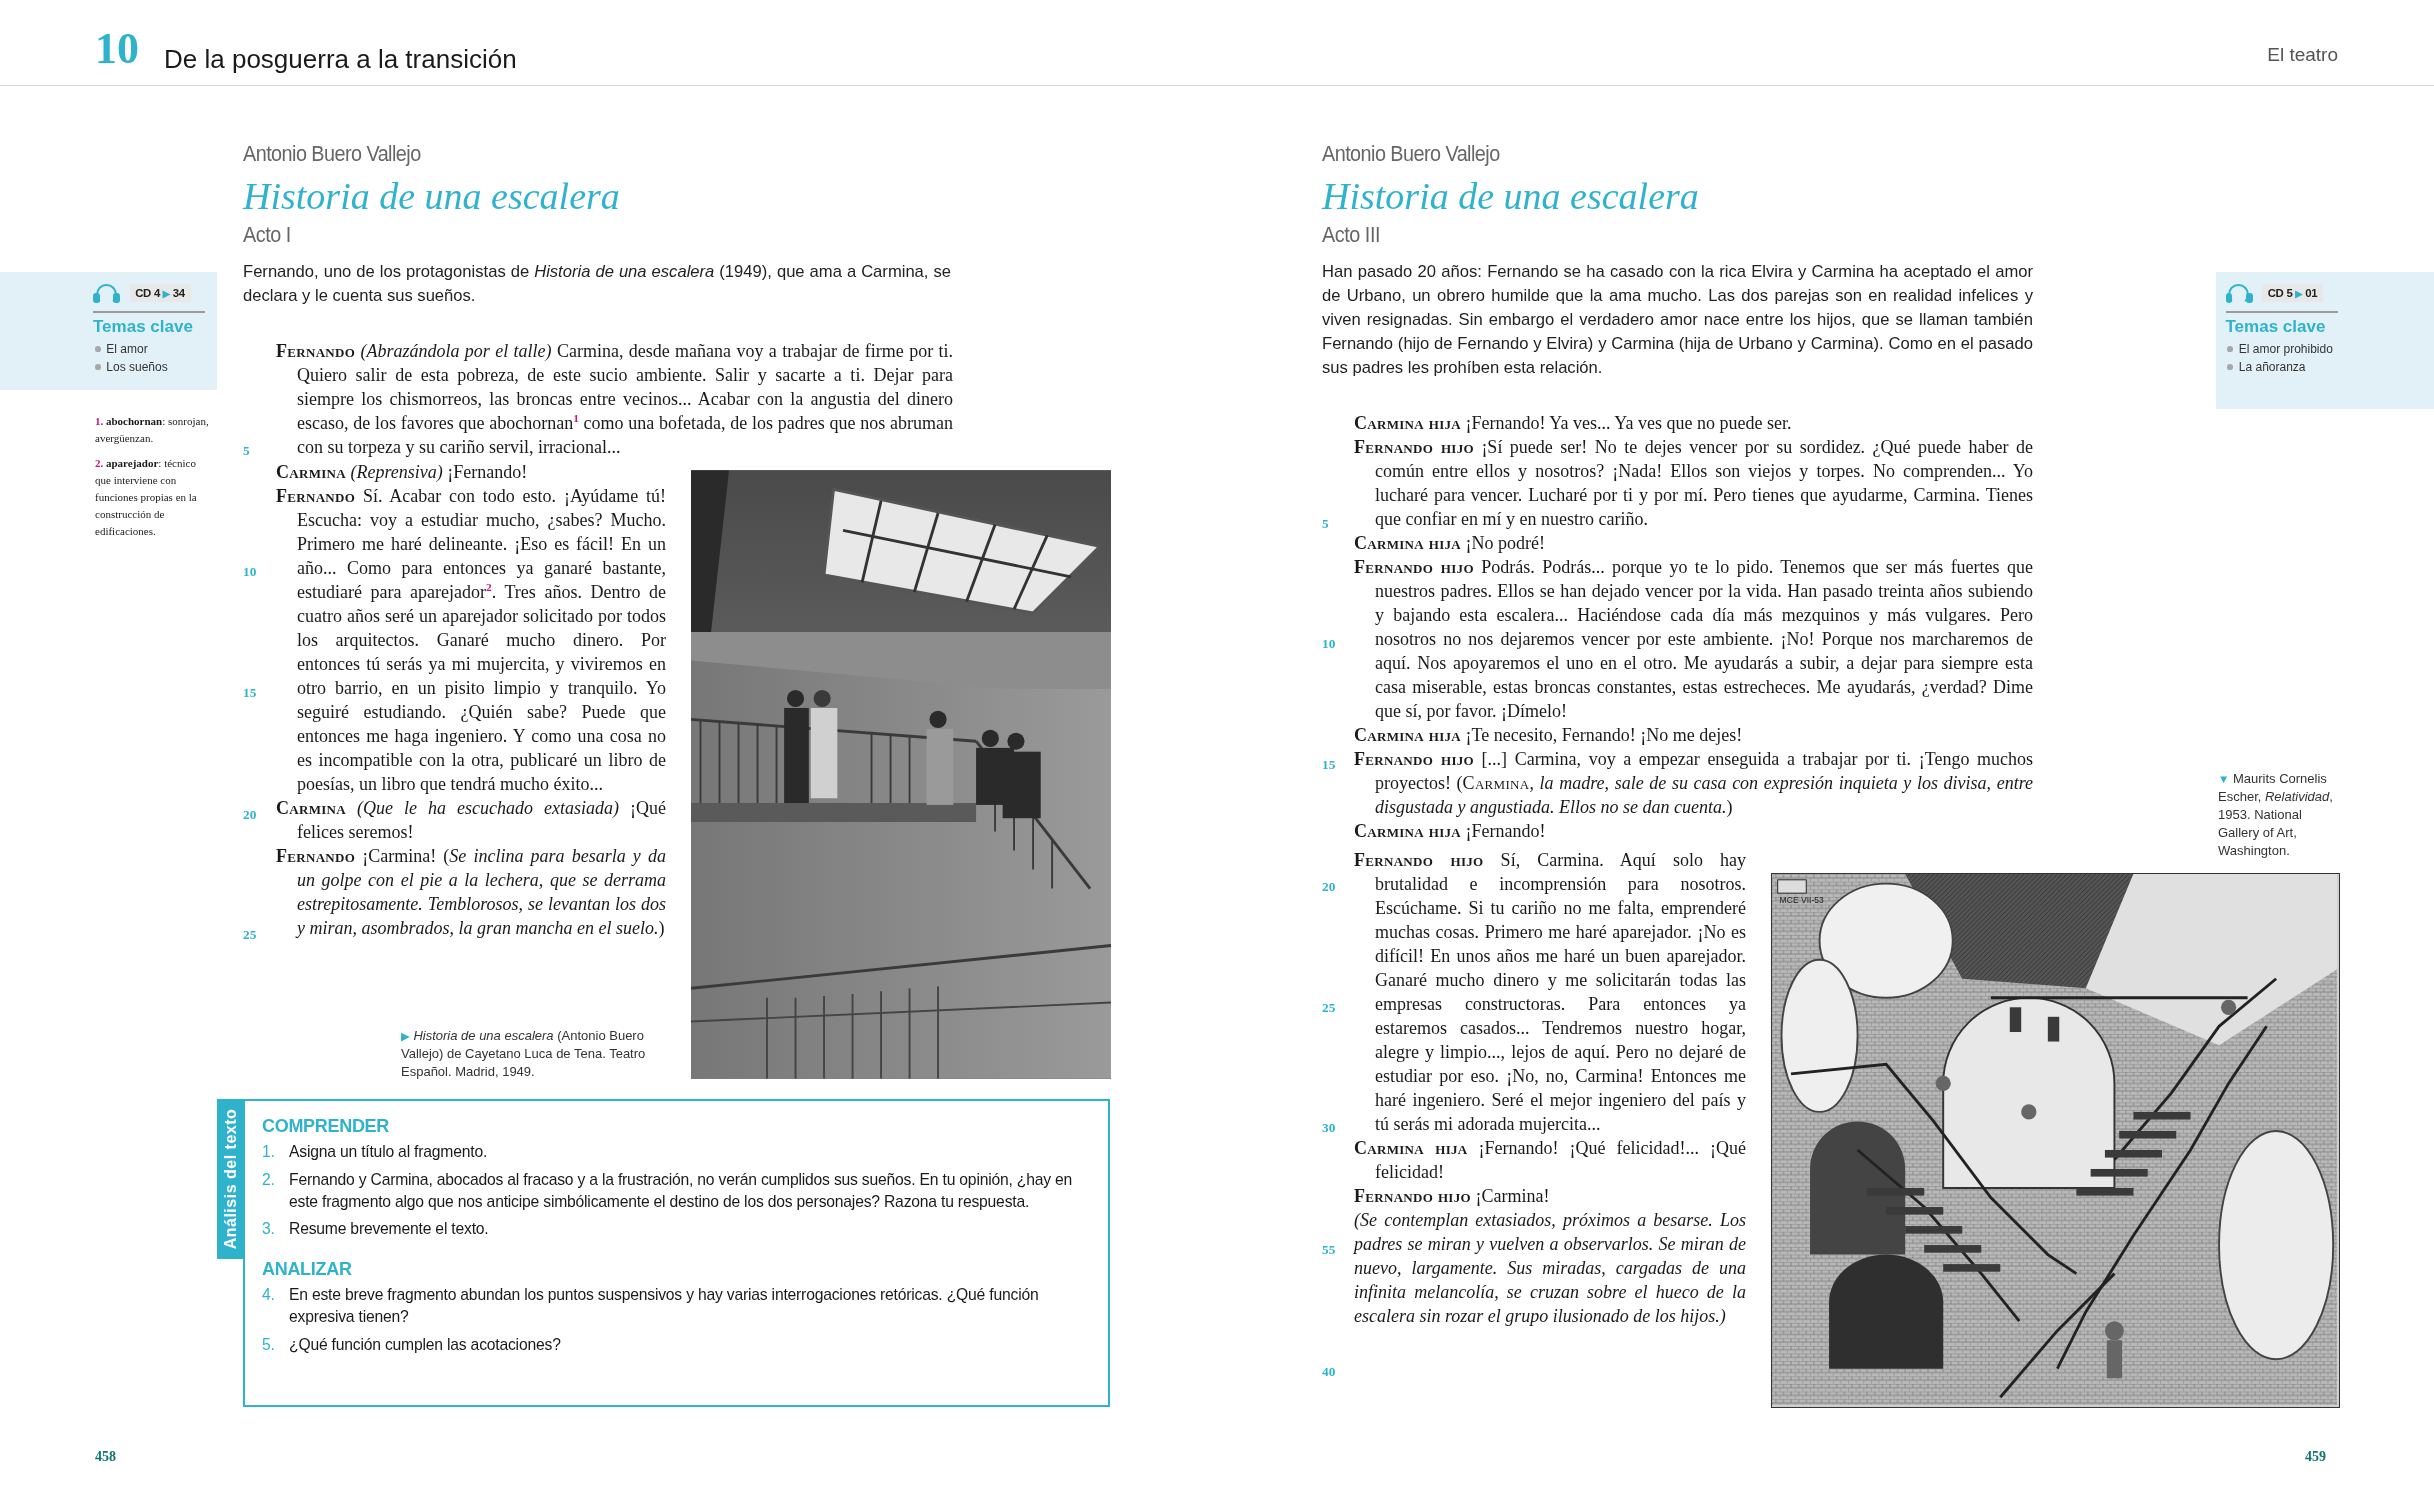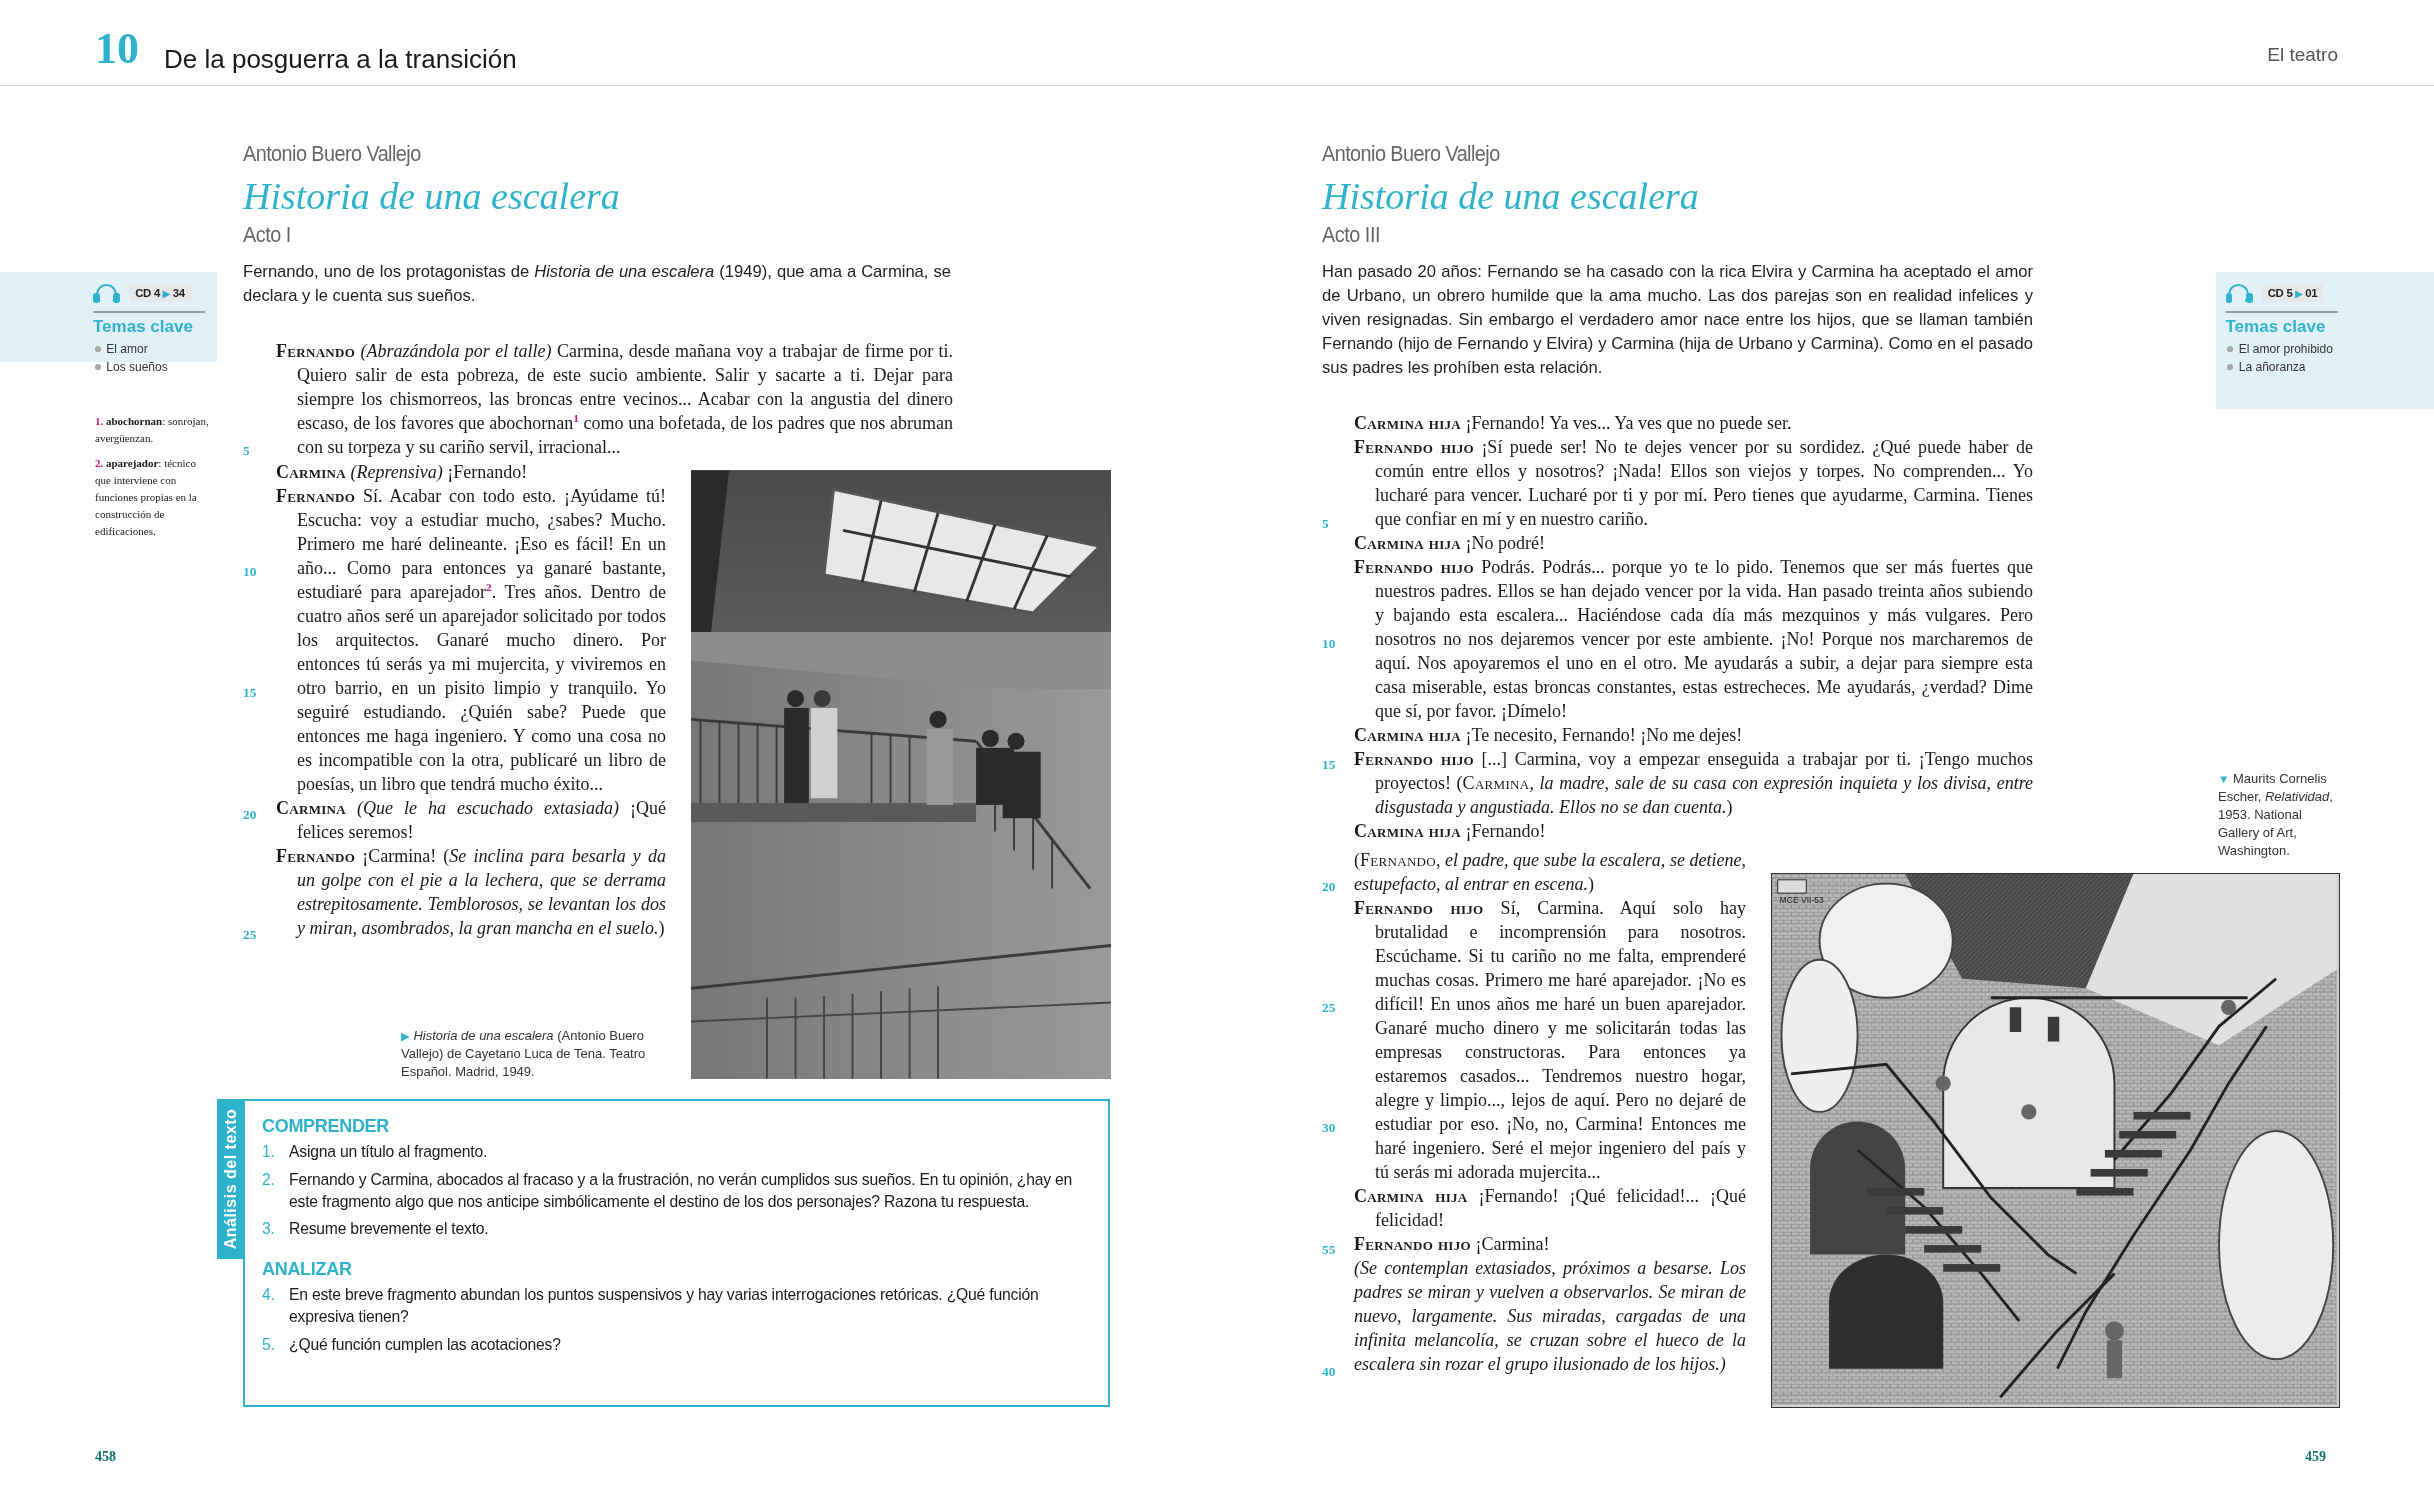--- a/index.html
+++ b/index.html
@@ -9,21 +9,21 @@
   
   .header { position: absolute; left: 0; top: 0; width: 2435px; height: 86px; border-bottom: 1.9px solid #d6d6d6; }
   .chapter-num { position: absolute; left: 95px; top: 27px; font-family: "Liberation Serif", serif; font-weight: bold; font-size: 44px; color: #2fb3cc; line-height: 1; }
   .chapter-title { position: absolute; left: 164px; top: 44px; font-size: 26px; color: #1a1a1a; }
   .section-title { position: absolute; right: 97px; top: 44px; font-size: 19px; color: #555; }
 
   .page-number { position: absolute; top: 1449px; font-family: "Liberation Serif", serif; font-weight: bold; font-size: 14px; color: #0f766e; }
 
   
   .side-box { position: absolute; background: #e2f1f7; }
-  .side-box.left { left: 0; top: 272px; width: 217px; height: 90px; }
+  .side-box.left { left: 0; top: 272px; width: 217px; height: 118px; }
   .side-box.right { left: 2216px; top: 272px; width: 219px; height: 137px; }
   .side-inner { position: absolute; top: 9.5px; width: 112px; }
   .side-box.left .side-inner { left: 93px; }
   .side-box.right .side-inner { left: 9.5px; }
   .audio-row { display: flex; align-items: center; gap: 9.5px; height: 23px; }
   .headphones { width: 27px; height: 21px; position: relative; }
   .headphones .arc { position: absolute; left: 2.9px; top: 1px; width: 21px; height: 21px; border: 2.9px solid #2fb3cc; border-bottom-color: transparent; border-radius: 50%; }
   .headphones .cup { position: absolute; top: 10.5px; width: 6.7px; height: 9.5px; background: #2fb3cc; border-radius: 2.9px; }
   .headphones .cup.l { left: 0; } .headphones .cup.r { right: 0; }
   .cd-badge { background: #e8e8e8; font-size: 11.4px; font-weight: bold; padding: 2.9px 5.7px; color: #222; font-family: "Liberation Sans", sans-serif; letter-spacing: -0.3px; }
@@ -279,21 +279,20 @@
   <p class="speech"><span class="speaker">Carmina hija</span><span> ¡Fernando! Ya ves... Ya ves que no puede ser.</span></p>
   <p class="speech"><span class="speaker">Fernando hijo</span><span> ¡Sí puede ser! No te dejes vencer por su sordidez. ¿Qué puede haber de común entre ellos y nosotros? ¡Nada! Ellos son viejos y torpes. No comprenden... Yo lucharé para vencer. Lucharé por ti y por mí. Pero tienes que ayudarme, Carmina. Tienes que confiar en mí y en nuestro cariño.</span></p>
   <p class="speech"><span class="speaker">Carmina hija</span><span> ¡No podré!</span></p>
   <p class="speech"><span class="speaker">Fernando hijo</span><span> Podrás. Podrás... porque yo te lo pido. Tenemos que ser más fuertes que nuestros padres. Ellos se han dejado vencer por la vida. Han pasado treinta años subiendo y bajando esta escalera... Haciéndose cada día más mezquinos y más vulgares. Pero nosotros no nos dejaremos vencer por este ambiente. ¡No! Porque nos marcharemos de aquí. Nos apoyaremos el uno en el otro. Me ayudarás a subir, a dejar para siempre esta casa miserable, estas broncas constantes, estas estrecheces. Me ayudarás, ¿verdad? Dime que sí, por favor. ¡Dímelo!</span></p>
   <p class="speech"><span class="speaker">Carmina hija</span><span> ¡Te necesito, Fernando! ¡No me dejes!</span></p>
   <p class="speech"><span class="speaker">Fernando hijo</span><span> [...] Carmina, voy a empezar enseguida a trabajar por ti. ¡Tengo muchos proyectos! (</span><span class="speaker" style="font-weight:normal">Carmina</span><span class="acot">, la madre, sale de su casa con expresión inquieta y los divisa, entre disgustada y angustiada. Ellos no se dan cuenta.</span><span>)</span></p>
   <p class="speech"><span class="speaker">Carmina hija</span><span> ¡Fernando!</span></p>
 </div>
 
 <div class="drama" style="left:1354px; top:848px; width:392px;">
-  <p style="text-align:justify"><span>(</span><span class="speaker" style="font-weight:normal">Fernando</span><span class="acot">, el padre, que sube la escalera, se detiene, estupefacto, al entrar en escena.</span><span>)</span></p>
   <p class="speech"><span class="speaker">Fernando hijo</span><span> Sí, Carmina. Aquí solo hay brutalidad e incomprensión para nosotros. Escúchame. Si tu cariño no me falta, emprenderé muchas cosas. Primero me haré aparejador. ¡No es difícil! En unos años me haré un buen aparejador. Ganaré mucho dinero y me solicitarán todas las empresas constructoras. Para entonces ya estaremos casados... Tendremos nuestro hogar, alegre y limpio..., lejos de aquí. Pero no dejaré de estudiar por eso. ¡No, no, Carmina! Entonces me haré ingeniero. Seré el mejor ingeniero del país y tú serás mi adorada mujercita...</span></p>
   <p class="speech"><span class="speaker">Carmina hija</span><span> ¡Fernando! ¡Qué felicidad!... ¡Qué felicidad!</span></p>
   <p class="speech"><span class="speaker">Fernando hijo</span><span> ¡Carmina!</span></p>
   <p class="acot" style="text-align:justify">(Se contemplan extasiados, próximos a besarse. Los padres se miran y vuelven a observarlos. Se miran de nuevo, largamente. Sus miradas, cargadas de una infinita melancolía, se cruzan sobre el hueco de la escalera sin rozar el grupo ilusionado de los hijos.)</p>
 </div>
 
 <div class="caption" style="left:2218px; top:770px; width:124px; font-size:13px;">
   <span class="tri">▼</span> <span>Maurits Cornelis Escher, </span><i>Relatividad</i><span>, 1953. National Gallery of Art, Washington.</span>
 </div>
 

